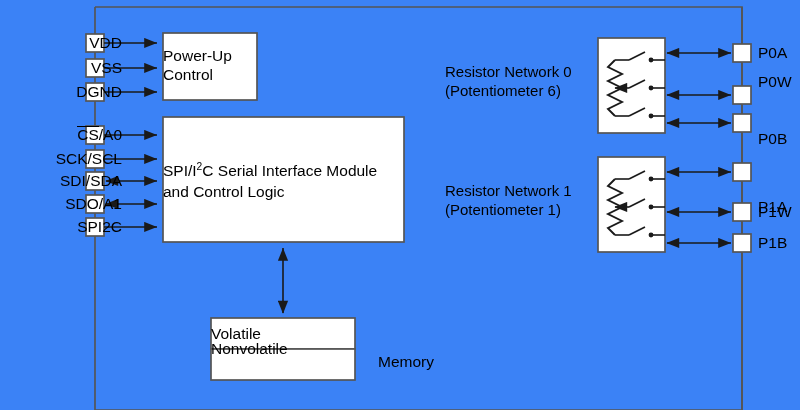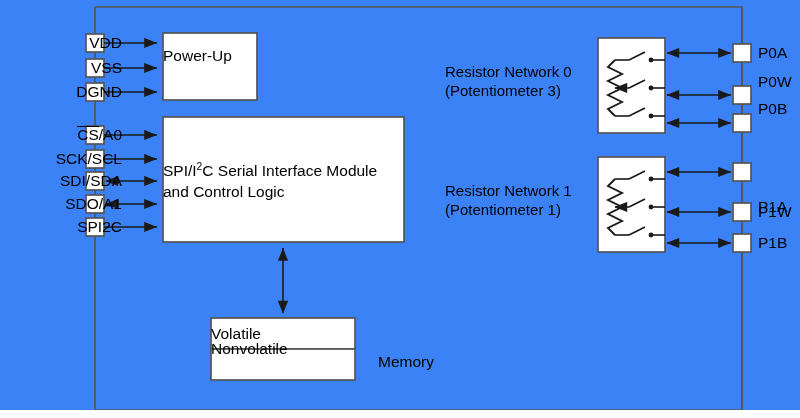--- a/index.html
+++ b/index.html
@@ -183,36 +183,37 @@
   <div class="lbl pin-left" style="right:718px;top:126px;width:140px;">
     <span class="ovl">CS</span><span>/A0</span>
   </div>
 
   <div class="lbl pin-left" style="right:718px;top:150px;width:140px;">SCK/SCL</div>
   <div class="lbl pin-left" style="right:718px;top:172px;width:140px;">SDI/SDA</div>
   <div class="lbl pin-left" style="right:718px;top:195px;width:140px;">SDO/A1</div>
   <div class="lbl pin-left" style="right:718px;top:218px;width:140px;">SPI2C</div>
 
   <div class="lbl blk" style="left:163px;top:47px;width:94px;">Power-Up</div>
+  <div class="lbl blk" style="left:163px;top:66px;width:94px;">Control</div>
 
   <div class="lbl blk" style="left:163px;top:162px;width:241px;">
     <span>SPI/I</span><sup>2</sup><span>C Serial Interface Module</span>
   </div>
   <div class="lbl blk" style="left:211px;top:325px;width:144px;">Volatile</div>
 
   <div class="lbl blk" style="left:163px;top:183px;width:241px;">and Control Logic</div>
   <div class="lbl blk" style="left:211px;top:340px;width:144px;">Nonvolatile</div>
   <div class="lbl mem" style="left:378px;top:341px;">Memory</div>
 
   <div class="lbl net" style="left:445px;top:63px;width:150px;">Resistor Network 0</div>
-  <div class="lbl net" style="left:445px;top:82px;width:150px;">(Potentiometer 3)</div>
+  <div class="lbl net" style="left:445px;top:82px;width:150px;">(Potentiometer 6)</div>
 
   <div class="lbl net" style="left:445px;top:182px;width:150px;">Resistor Network 1</div>
   <div class="lbl net" style="left:445px;top:201px;width:150px;">(Potentiometer 1)</div>
 
   <div class="lbl pin-right" style="left:758px;top:44px;">P0A</div>
   <div class="lbl pin-right" style="left:758px;top:73px;">P0W</div>
-  <div class="lbl pin-right" style="left:758px;top:100px;">P0B</div>
+  <div class="lbl pin-right" style="left:758px;top:130px;">P0B</div>
   <div class="lbl pin-right" style="left:758px;top:163px;margin-top:35px;">P1A</div>
   <div class="lbl pin-right" style="left:758px;top:203px;">P1W</div>
   <div class="lbl pin-right" style="left:758px;top:234px;">P1B</div>
 
 </div>
 
 </body></html>

